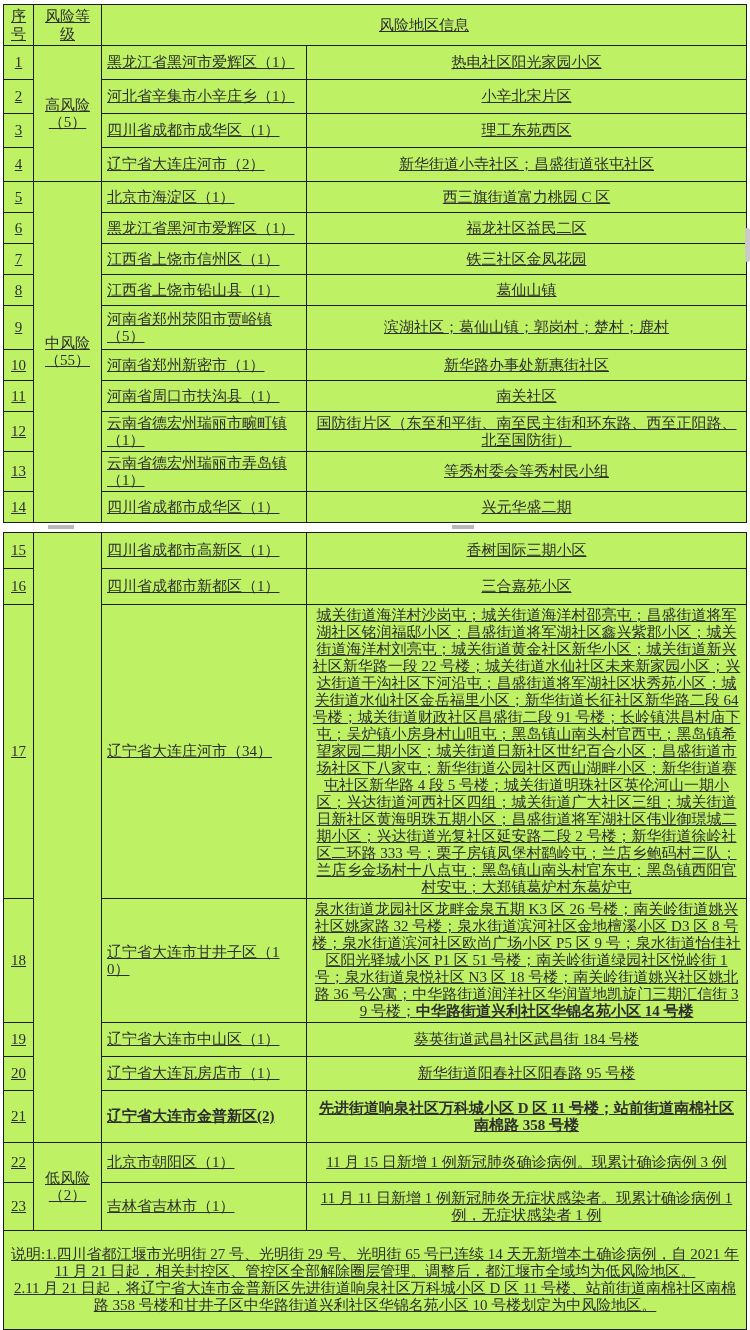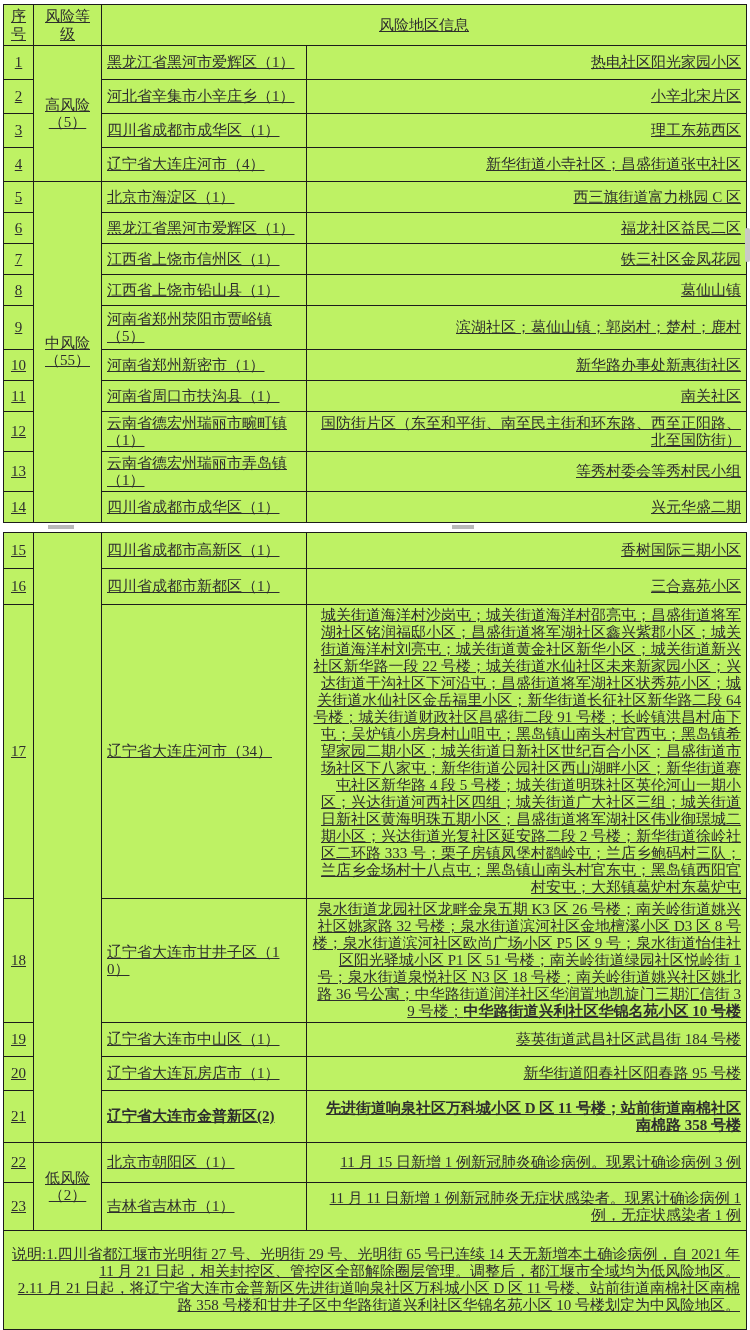--- a/index.html
+++ b/index.html
@@ -15,21 +15,21 @@
   }
   table.t td{
     border:1px solid #1c1c1c;
     font-size:15px;line-height:17px;
     padding:2px 5px;vertical-align:middle;
     word-break:break-all;overflow:hidden;
   }
   td.num{text-align:center;padding:2px 1px;}
   td.lvl{text-align:center;padding:2px 2px;}
   td.rg{text-align:left;padding:2px 8px;}
-  td.dt{text-align:right;}
+  td.dt{text-align:center;}
   tr.hdr td{text-align:center;height:36px;line-height:18px;}
   .b{font-weight:bold;}
   .gap{height:9px;position:relative;}
   .gap .dash{position:absolute;top:2px;height:4px;background:#b9b9b9;}
   .dash.d1{left:48px;width:26px;}
   .dash.d2{left:452px;width:22px;}
   .notes-cell{padding:15px 6px !important;line-height:19px;}
   .notes-cell p{margin:0;}
   .footnote{
     width:750px;text-align:center;
@@ -73,21 +73,21 @@
       <td class="rg">河北省辛集市小辛庄乡（1）</td>
       <td class="dt">小辛北宋片区</td>
     </tr>
     <tr style="height:34px">
       <td class="num">3</td>
       <td class="rg">四川省成都市成华区（1）</td>
       <td class="dt">理工东苑西区</td>
     </tr>
     <tr style="height:34px">
       <td class="num">4</td>
-      <td class="rg">辽宁省大连庄河市（4）</td>
+      <td class="rg">辽宁省大连庄河市（2）</td>
       <td class="dt">新华街道小寺社区；昌盛街道张屯社区</td>
     </tr>
 
     <tr style="height:31px">
       <td class="num">5</td>
       <td class="lvl" rowspan="10">
         <div>中风险</div>
         <div>（55）</div>
       </td>
       <td class="rg">北京市海淀区（1）</td>
@@ -166,21 +166,21 @@
       <td class="dt">三合嘉苑小区</td>
     </tr>
     <tr>
       <td class="num">17</td>
       <td class="rg">辽宁省大连庄河市（34）</td>
       <td class="dt">城关街道海洋村沙岗屯；城关街道海洋村邵亮屯；昌盛街道将军湖社区铭润福邸小区；昌盛街道将军湖社区鑫兴紫郡小区；城关街道海洋村刘亮屯；城关街道黄金社区新华小区；城关街道新兴社区新华路一段 22 号楼；城关街道水仙社区未来新家园小区；兴达街道干沟社区下河沿屯；昌盛街道将军湖社区状秀苑小区；城关街道水仙社区金岳福里小区；新华街道长征社区新华路二段 64 号楼；城关街道财政社区昌盛街二段 91 号楼；长岭镇洪昌村庙下屯；吴炉镇小房身村山咀屯；黑岛镇山南头村官西屯；黑岛镇希望家园二期小区；城关街道日新社区世纪百合小区；昌盛街道市场社区下八家屯；新华街道公园社区西山湖畔小区；新华街道赛屯社区新华路 4 段 5 号楼；城关街道明珠社区英伦河山一期小区；兴达街道河西社区四组；城关街道广大社区三组；城关街道日新社区黄海明珠五期小区；昌盛街道将军湖社区伟业御璟城二期小区；兴达街道光复社区延安路二段 2 号楼；新华街道徐岭社区二环路 333 号；栗子房镇凤堡村鹞岭屯；兰店乡鲍码村三队；兰店乡金场村十八点屯；黑岛镇山南头村官东屯；黑岛镇西阳官村安屯；大郑镇葛炉村东葛炉屯</td>
     </tr>
     <tr>
       <td class="num">18</td>
       <td class="rg">辽宁省大连市甘井子区（10）</td>
-      <td class="dt"><span>泉水街道龙园社区龙畔金泉五期 K3 区 26 号楼；南关岭街道姚兴社区姚家路 32 号楼；泉水街道滨河社区金地檀溪小区 D3 区 8 号楼；泉水街道滨河社区欧尚广场小区 P5 区 9 号；泉水街道怡佳社区阳光驿城小区 P1 区 51 号楼；南关岭街道绿园社区悦岭街 1 号；泉水街道泉悦社区 N3 区 18 号楼；南关岭街道姚兴社区姚北路 36 号公寓；中华路街道润洋社区华润置地凯旋门三期汇信街 39 号楼；</span><span class="b">中华路街道兴利社区华锦名苑小区 10 号楼</span></td>
+      <td class="dt"><span>泉水街道龙园社区龙畔金泉五期 K3 区 26 号楼；南关岭街道姚兴社区姚家路 32 号楼；泉水街道滨河社区金地檀溪小区 D3 区 8 号楼；泉水街道滨河社区欧尚广场小区 P5 区 9 号；泉水街道怡佳社区阳光驿城小区 P1 区 51 号楼；南关岭街道绿园社区悦岭街 1 号；泉水街道泉悦社区 N3 区 18 号楼；南关岭街道姚兴社区姚北路 36 号公寓；中华路街道润洋社区华润置地凯旋门三期汇信街 39 号楼；</span><span class="b">中华路街道兴利社区华锦名苑小区 14 号楼</span></td>
     </tr>
     <tr style="height:34px">
       <td class="num">19</td>
       <td class="rg">辽宁省大连市中山区（1）</td>
       <td class="dt">葵英街道武昌社区武昌街 184 号楼</td>
     </tr>
     <tr style="height:34px">
       <td class="num">20</td>
       <td class="rg">辽宁省大连瓦房店市（1）</td>
       <td class="dt">新华街道阳春社区阳春路 95 号楼</td>

